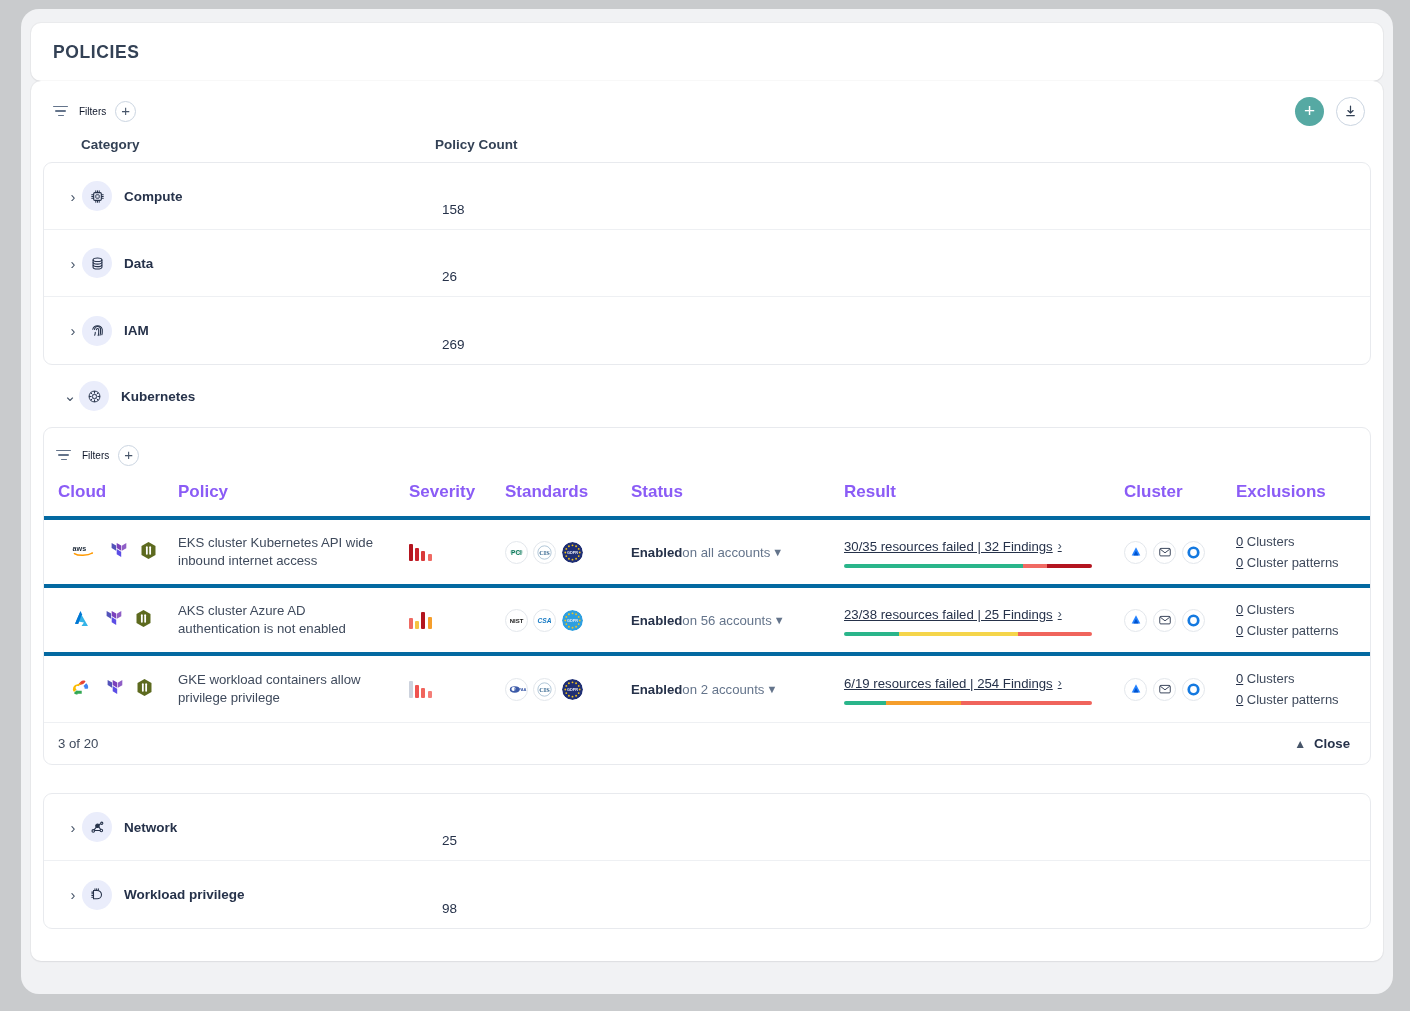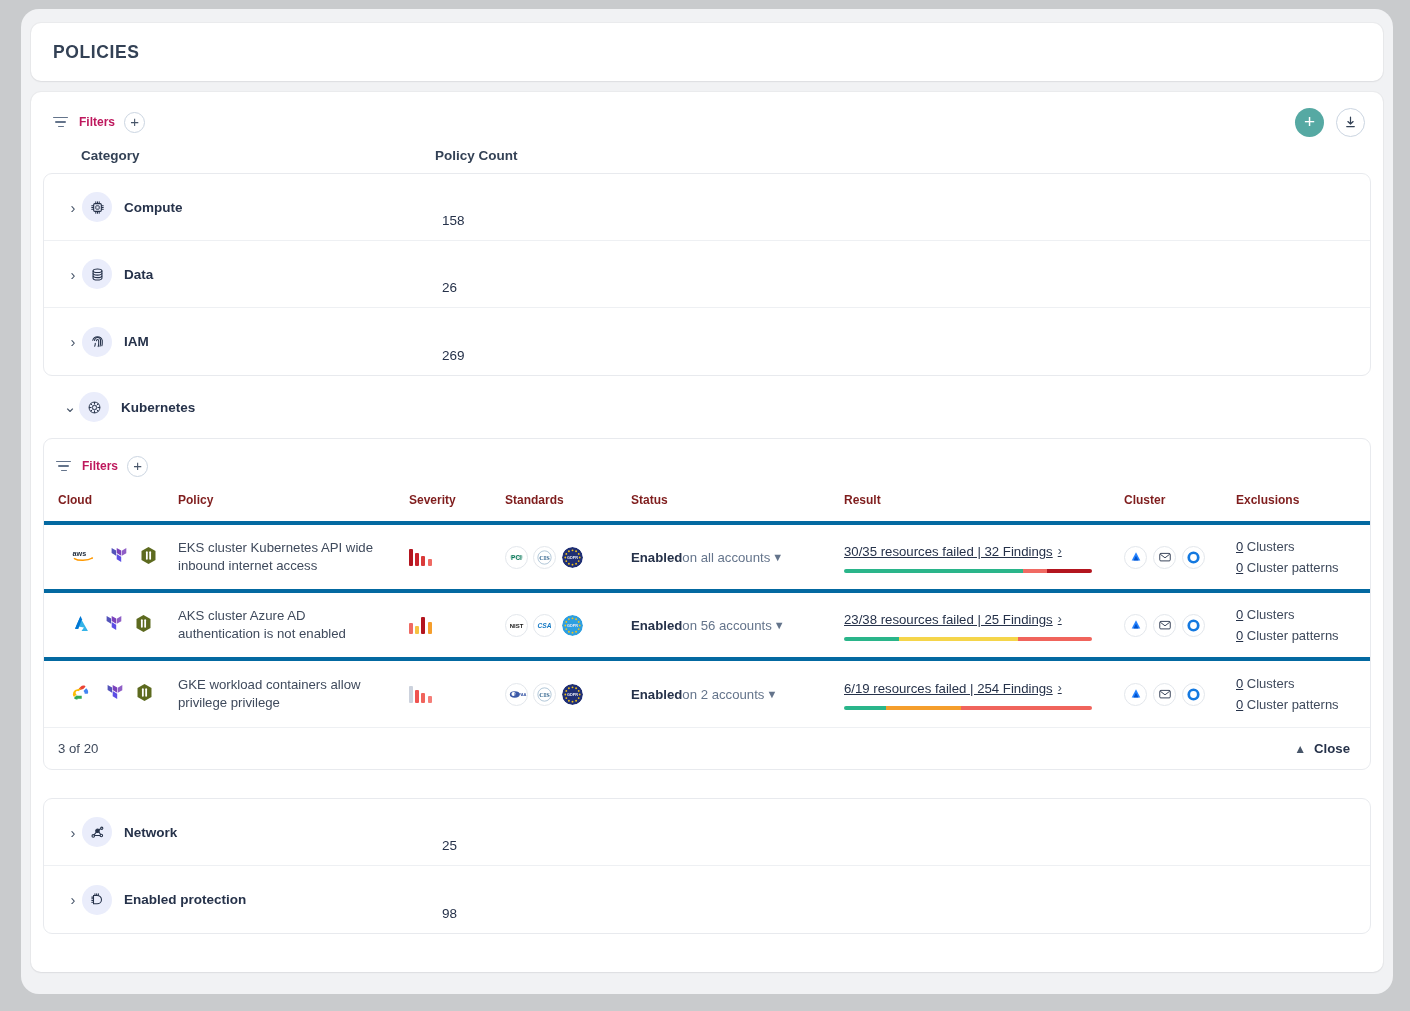--- a/index.html
+++ b/index.html
@@ -23,37 +23,36 @@
     background: #ffffff;
     border-radius: 10px;
     box-shadow: 0 1px 2px rgba(16,24,40,.06), 0 0 0 1px rgba(16,24,40,.03);
   }
 
   
   .page-header {
     height: 58px;
     display: flex; align-items: center;
     padding: 0 22px;
-    margin-bottom: 11px;
   }
   .page-title {
     font-size: 17.5px; font-weight: bold; letter-spacing: .6px;
     color: #334155;
   }
 
   
   .main-panel { padding: 12px 12px 16px 12px; position: relative; min-height: 880px;}
 
   .filters-bar { display: flex; align-items: center; gap: 9px; padding: 6px 6px 0 10px; height: 30px;}
   .filter-icon { width: 17px; height: 14px; display: flex; flex-direction: column; justify-content: center; gap: 3px; }
   .filter-icon i { display:block; height: 1.6px; background: #64748b; border-radius: 2px;}
   .filter-icon i:nth-child(1){ width: 15px; }
   .filter-icon i:nth-child(2){ width: 11px; margin-left: 2px;}
   .filter-icon i:nth-child(3){ width: 6px; margin-left: 4.5px;}
-  .filters-label { font-size: 12px; font-weight: bold; color: #be185d; }
+  .filters-label { font-size: 10px; font-weight: normal; color: #0f172a; }
   .plus-circle {
     width: 21px; height: 21px; border-radius: 50%;
     border: 1px solid #cbd5e1; color: #475569;
     display:flex; align-items:center; justify-content:center;
     font-size: 15px; line-height: 1; padding-bottom: 2px;
     background: #fff;
   }
 
   .top-actions { position: absolute; right: 18px; top: 16px; display: flex; align-items: center; gap: 12px; }
   .btn-add {
@@ -99,21 +98,21 @@
   .k8s-header .chev { transform: none; }
   .k8s-name { font-size: 13.5px; font-weight: bold; color: #26324a; }
 
   .k8s-panel {
     border: 1px solid #e8eaee; border-radius: 9px; background: #fff; overflow: hidden;
   }
   .k8s-panel .filters-bar { padding-left: 12px; height: 40px; padding-top: 14px; }
 
   table.policies { width: 100%; border-collapse: collapse; table-layout: fixed; }
   table.policies th {
-    text-align: left; font-size: 12px; font-weight: bold; color: #7f1d1d;
+    text-align: left; font-size: 17px; font-weight: bold; color: #8b5cf6;
     padding: 14px 0 14px 0; font-weight: bold;
   }
   table.policies td { padding: 0; vertical-align: middle; border-top: 4px solid #0369a1; height: 68px;}
   table.policies tr.hrow th { border: none; }
   .col-cloud { width: 134px; padding-left: 14px !important; }
   .col-policy { width: 231px; }
   .col-sev { width: 96px; }
   .col-std { width: 126px; }
   .col-status { width: 213px; }
   .col-result { width: 280px; }
@@ -650,20 +649,20 @@
       <div class="cat-row">
         <span class="chev">›</span>
         <span class="cat-icon">
           <svg width="17" height="17" viewBox="0 0 20 20">
             <g fill="none" stroke="#26324a" stroke-width="1.25" stroke-linecap="round">
               <path d="M5.3 5.3h4.2c2.9 0 5.2 2.1 5.2 4.9s-2.3 4.8-5.2 4.8H5.3z"></path>
               <path d="M7 3.2v1.8M9 3.2v1.8M11 3.2v1.8M3.3 7.2h1.8M3.3 9.2h1.8M3.3 11.2h1.8M3.3 13.2h1.8"></path>
             </g>
           </svg>
         </span>
-        <span class="cat-name">Enabled protection</span>
+        <span class="cat-name">Workload privilege</span>
         <span class="cat-count">98</span>
       </div>
     </div>
 
   </div>
 </div>
 </div>
 
 </body></html>

